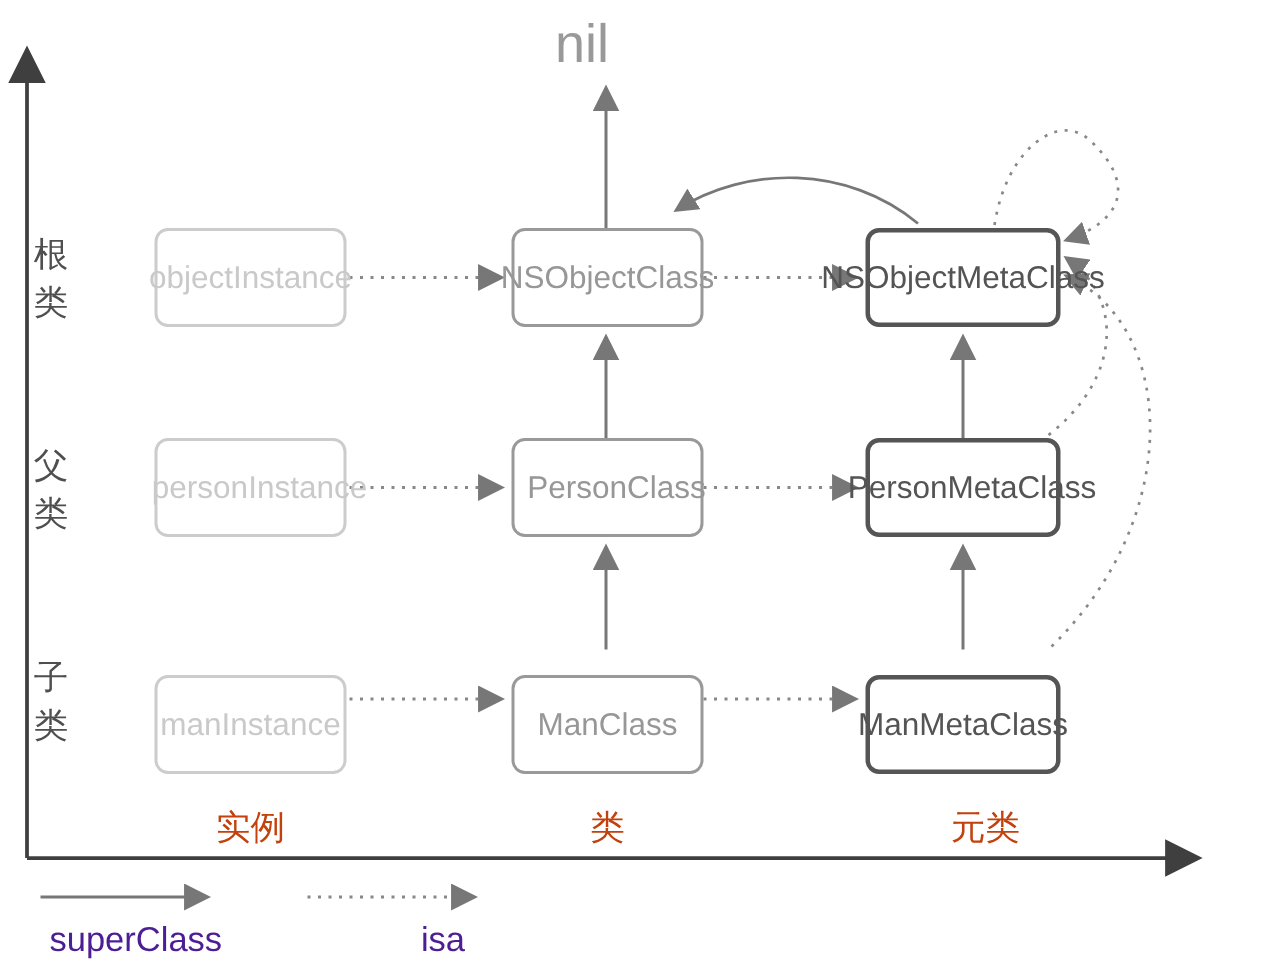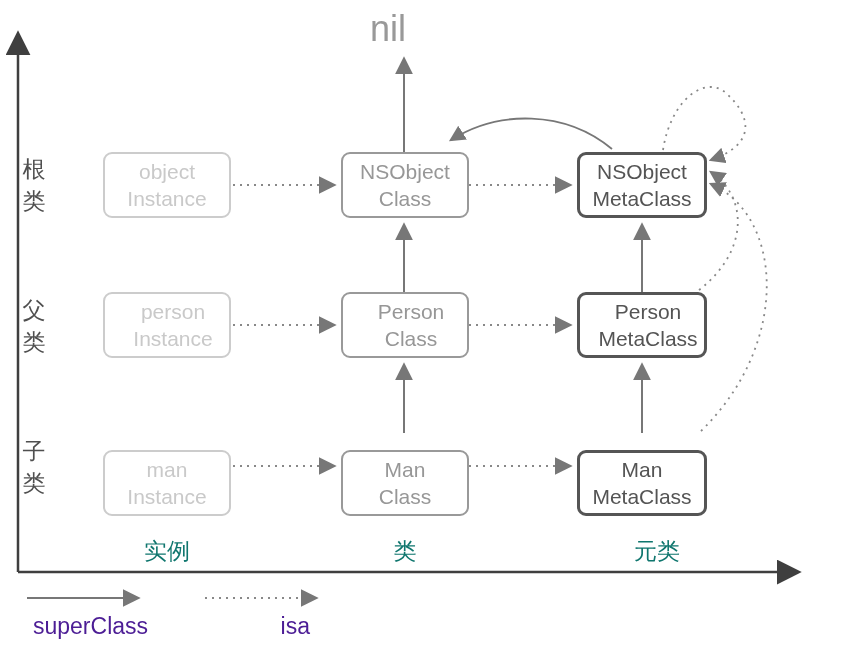--- a/index.html
+++ b/index.html
@@ -10,21 +10,21 @@
     font-family:"Liberation Sans","DejaVu Sans",sans-serif;
     overflow:hidden;
   }
   #wires{position:absolute;left:0;top:0;}
   .node{
     position:absolute;
     width:128px;height:66px;
     box-sizing:border-box;
     background:#ffffff;
     border-radius:9px;
-    display:flex;flex-direction:column;
+    display:flex;flex-direction:row;
     align-items:center;justify-content:center;
     text-align:center;
     font-size:21px;line-height:27px;
     z-index:2;
   }
   .node.instance{border:2px solid #cccccc;color:#c9c9c9;}
   .node.cls{border:2px solid #999999;color:#979797;}
   .node.meta{border:3px solid #555555;color:#545454;width:130px;}
   .col-instance{left:103px;}
   .col-class{left:341px;}
@@ -42,21 +42,21 @@
     text-align:center;
     font-size:23px;line-height:32px;color:#4f4f4f;z-index:2;
     white-space:pre-line;
   }
   .y-root{top:153px;}
   .y-parent{top:294px;}
   .y-child{top:435px;}
   .x-label{
     position:absolute;top:536px;height:26px;
     text-align:center;
-    font-size:23px;color:#0f766e;z-index:2;
+    font-size:23px;color:#c2410c;z-index:2;
   }
   .x-instance{left:117px;width:100px;}
   .x-class{left:375px;width:60px;}
   .x-meta{left:616px;width:82px;}
   .legend-label{
     position:absolute;top:613px;
     font-size:23px;color:#4c1d95;z-index:2;
   }
   .legend-superclass{left:33px;width:120px;text-align:left;}
   .legend-isa{left:230px;width:80px;text-align:right;}

